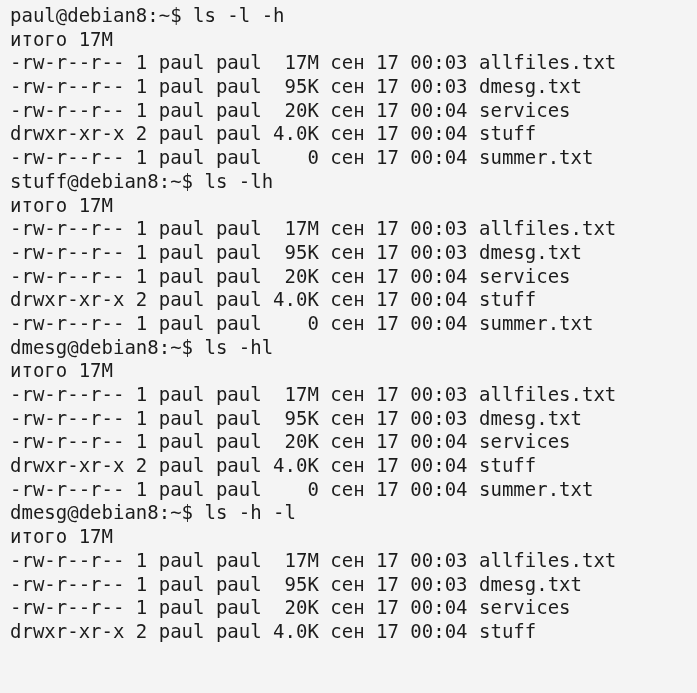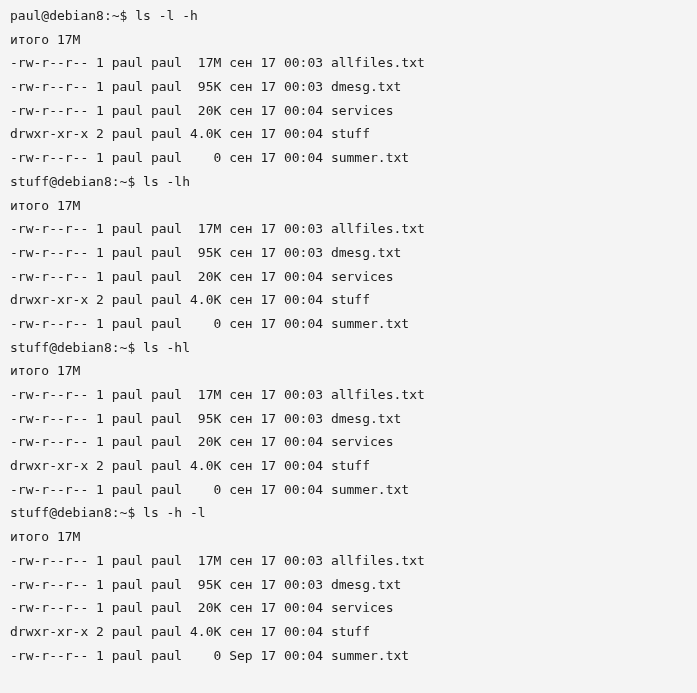--- a/index.html
+++ b/index.html
@@ -12,21 +12,21 @@
     padding: 0;
     background: var(--bg);
   }
   .screen {
     width: 697px;
     height: 693px;
     background: var(--bg);
     padding: 4px 6px 0 10px;
     overflow: hidden;
     font-family: "DejaVu Sans Mono", "Liberation Mono", monospace;
-    font-size: 13px;
+    font-size: 19px;
     line-height: 23.7px;
     color: var(--fg);
     font-weight: 500;
   }
   .line {
     white-space: pre;
     height: 23.7px;
   }
 </style>
 </head>
@@ -40,27 +40,26 @@
   <div class="line">-rw-r--r-- 1 paul paul  20K сен 17 00:04 services</div>
   <div class="line">drwxr-xr-x 2 paul paul 4.0K сен 17 00:04 stuff</div>
   <div class="line">-rw-r--r-- 1 paul paul    0 сен 17 00:04 summer.txt</div>
   <div class="line">stuff@debian8:~$ ls -lh</div>
   <div class="line">итого 17M</div>
   <div class="line">-rw-r--r-- 1 paul paul  17M сен 17 00:03 allfiles.txt</div>
   <div class="line">-rw-r--r-- 1 paul paul  95K сен 17 00:03 dmesg.txt</div>
   <div class="line">-rw-r--r-- 1 paul paul  20K сен 17 00:04 services</div>
   <div class="line">drwxr-xr-x 2 paul paul 4.0K сен 17 00:04 stuff</div>
   <div class="line">-rw-r--r-- 1 paul paul    0 сен 17 00:04 summer.txt</div>
-  <div class="line">stuff@debian8:~$ ls -hl</div>
+  <div class="line">dmesg@debian8:~$ ls -hl</div>
   <div class="line">итого 17M</div>
   <div class="line">-rw-r--r-- 1 paul paul  17M сен 17 00:03 allfiles.txt</div>
   <div class="line">-rw-r--r-- 1 paul paul  95K сен 17 00:03 dmesg.txt</div>
   <div class="line">-rw-r--r-- 1 paul paul  20K сен 17 00:04 services</div>
   <div class="line">drwxr-xr-x 2 paul paul 4.0K сен 17 00:04 stuff</div>
   <div class="line">-rw-r--r-- 1 paul paul    0 сен 17 00:04 summer.txt</div>
-  <div class="line">stuff@debian8:~$ ls -h -l</div>
+  <div class="line">dmesg@debian8:~$ ls -h -l</div>
   <div class="line">итого 17M</div>
   <div class="line">-rw-r--r-- 1 paul paul  17M сен 17 00:03 allfiles.txt</div>
   <div class="line">-rw-r--r-- 1 paul paul  95K сен 17 00:03 dmesg.txt</div>
   <div class="line">-rw-r--r-- 1 paul paul  20K сен 17 00:04 services</div>
   <div class="line">drwxr-xr-x 2 paul paul 4.0K сен 17 00:04 stuff</div>
-  <div class="line">-rw-r--r-- 1 paul paul    0 Sep 17 00:04 summer.txt</div>
 </div>
 
 </body></html>

